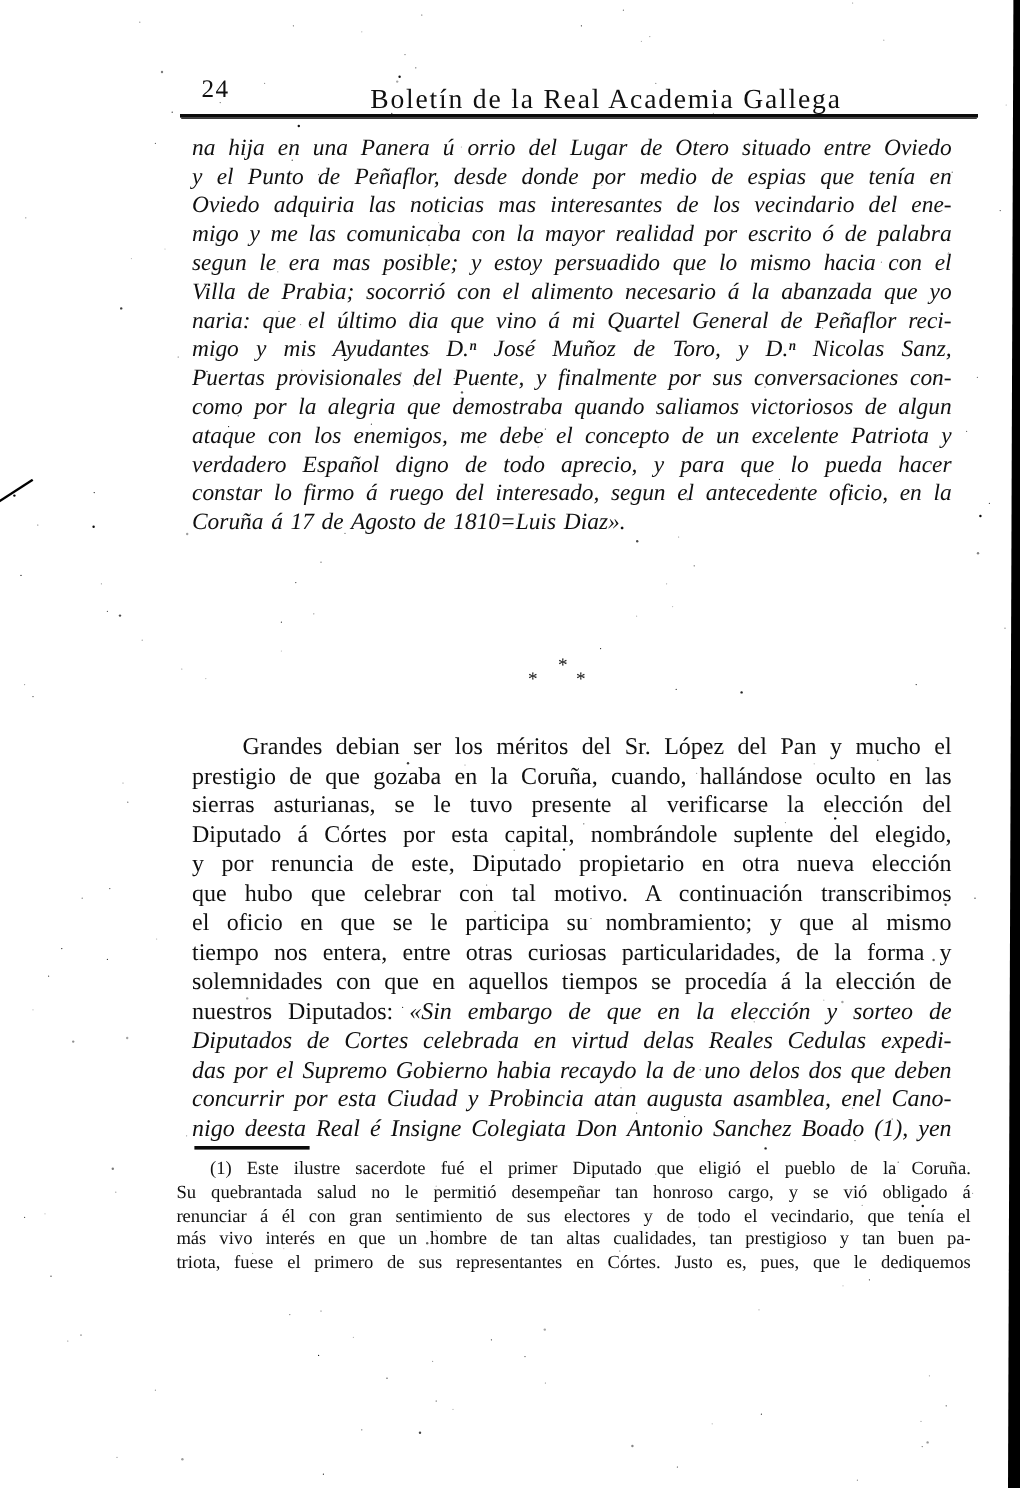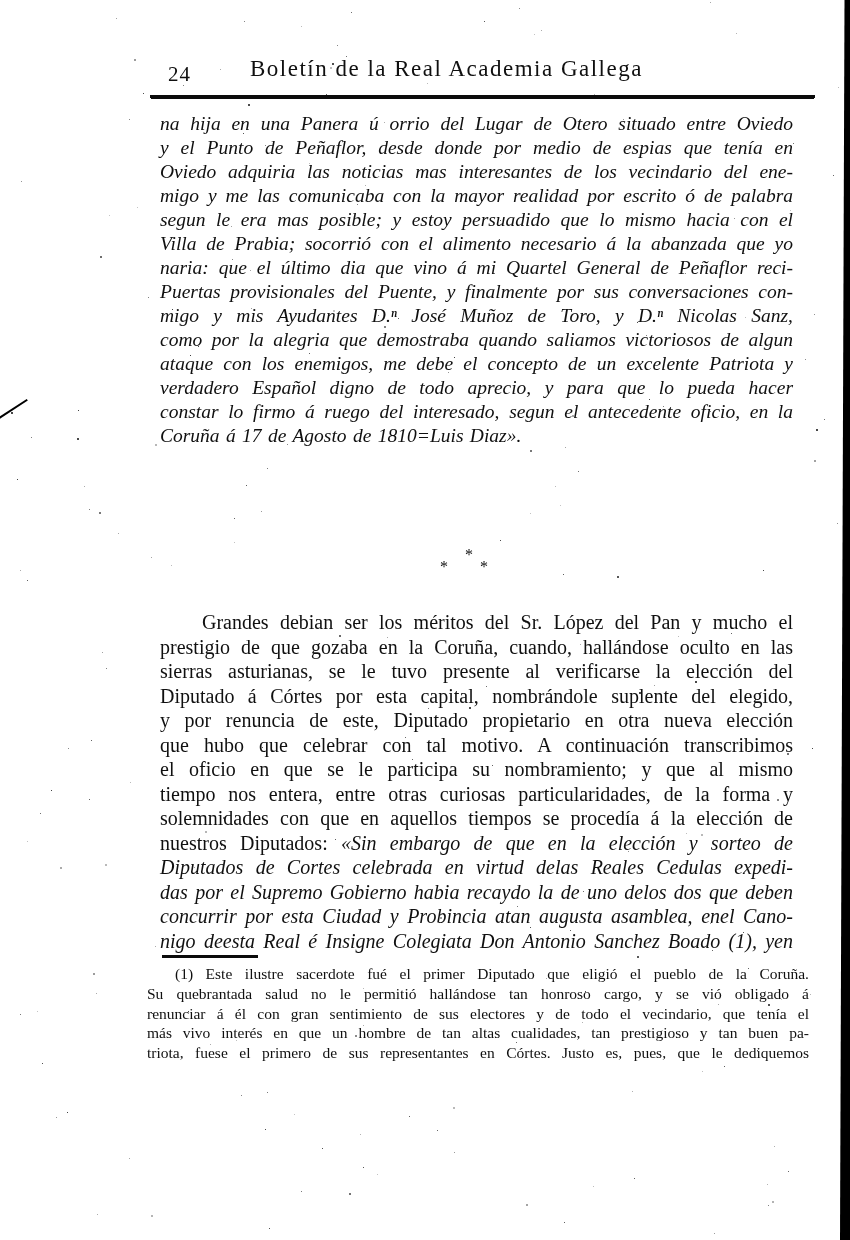--- a/index.html
+++ b/index.html
@@ -2,21 +2,21 @@
 <html><head>
 <meta charset="utf-8">
 <style>
   html,body{margin:0;padding:0;}
   body{width:850px;height:1240px;background:#fff;overflow:hidden;
        font-family:"Liberation Serif","DejaVu Serif",serif;color:#101010;}
   #page{position:relative;width:850px;height:1240px;background:#fff;}
 
   
   .hdr-num{position:absolute;left:168px;top:62px;font-size:21px;letter-spacing:1px;}
-  .hdr-title{position:absolute;left:250px;top:56px;width:510px;
+  .hdr-title{position:absolute;left:250px;top:70px;width:510px;text-align:center;
              font-size:23px;letter-spacing:1.5px;white-space:nowrap;}
   .hdr-rule{position:absolute;left:150px;top:95px;width:665px;height:3px;background:#0b0b0b;
             box-shadow:0 2px 0 -1px #0b0b0b;}
 
   
   .block{position:absolute;left:160px;width:633px;}
   .tline{text-align:justify;text-align-last:justify;white-space:normal;}
   .tline.lastline{text-align-last:left;}
   .tline.indent span:first-child{padding-left:42px;}
   .it{font-style:italic;}
@@ -55,22 +55,22 @@
   <div class="hdr-rule"></div>
 
   <div id="quote-block" class="block">
       <div class="tline"><span class="it">na hija en una Panera ú orrio del Lugar de Otero situado entre Oviedo</span></div>
       <div class="tline"><span class="it">y el Punto de Peñaflor, desde donde por medio de espias que tenía en</span></div>
       <div class="tline"><span class="it">Oviedo adquiria las noticias mas interesantes de los vecindario del ene-</span></div>
       <div class="tline"><span class="it">migo y me las comunicaba con la mayor realidad por escrito ó de palabra</span></div>
       <div class="tline"><span class="it">segun le era mas posible; y estoy persuadido que lo mismo hacia con el</span></div>
       <div class="tline"><span class="it">Villa de Prabia; socorrió con el alimento necesario á la abanzada que yo</span></div>
       <div class="tline"><span class="it">naria: que el último dia que vino á mi Quartel General de Peñaflor reci-</span></div>
+      <div class="tline"><span class="it">migo y mis Ayudantes D.ⁿ José Muñoz de Toro, y D.ⁿ Nicolas Sanz,</span></div>
       <div class="tline"><span class="it">Puertas provisionales del Puente, y finalmente por sus conversaciones con-</span></div>
-      <div class="tline"><span class="it">migo y mis Ayudantes D.ⁿ José Muñoz de Toro, y D.ⁿ Nicolas Sanz,</span></div>
       <div class="tline"><span class="it">como por la alegria que demostraba quando saliamos victoriosos de algun</span></div>
       <div class="tline"><span class="it">ataque con los enemigos, me debe el concepto de un excelente Patriota y</span></div>
       <div class="tline"><span class="it">verdadero Español digno de todo aprecio, y para que lo pueda hacer</span></div>
       <div class="tline"><span class="it">constar lo firmo á ruego del interesado, segun el antecedente oficio, en la</span></div>
       <div class="tline lastline"><span class="it">Coruña á 17 de Agosto de 1810=Luis Diaz».</span></div>
     </div>
 
   <div id="separator">
     <span class="ast-top">*</span>
     <span class="ast-row">
@@ -92,21 +92,21 @@
       <div class="tline"><span>nuestros Diputados: </span><span class="it">«Sin embargo de que en la elección y sorteo de</span></div>
       <div class="tline"><span class="it">Diputados de Cortes celebrada en virtud delas Reales Cedulas expedi-</span></div>
       <div class="tline"><span class="it">das por el Supremo Gobierno habia recaydo la de uno delos dos que deben</span></div>
       <div class="tline"><span class="it">concurrir por esta Ciudad y Probincia atan augusta asamblea, enel Cano-</span></div>
       <div class="tline"><span class="it">nigo deesta Real é Insigne Colegiata Don Antonio Sanchez Boado (1), yen</span></div>
     </div>
 
   <div class="fn-rule"></div>
   <div id="footnote-block">
       <div class="tline indent"><span>(1)  Este ilustre sacerdote fué el primer Diputado que eligió el pueblo de la Coruña.</span></div>
-      <div class="tline"><span>Su quebrantada salud no le permitió hallándose tan honroso cargo, y se vió obligado á</span></div>
+      <div class="tline"><span>Su quebrantada salud no le permitió desempeñar tan honroso cargo, y se vió obligado á</span></div>
       <div class="tline"><span>renunciar á él con gran sentimiento de sus electores y de todo el vecindario, que tenía el</span></div>
       <div class="tline"><span>más vivo interés en que un hombre de tan altas cualidades, tan prestigioso y tan buen pa-</span></div>
       <div class="tline"><span>triota, fuese el primero de sus representantes en Córtes. Justo es, pues, que le dediquemos</span></div>
     </div>
 
   <div class="edge-band"></div>
   <div class="scratch"></div>
   <div id="noise">
       <i style="left: 437px; top: 1130px; width: 1px; height: 1px; opacity: 0.79;"></i>
       <i style="left: 580px; top: 644px; width: 1px; height: 1px; opacity: 0.41;"></i>

